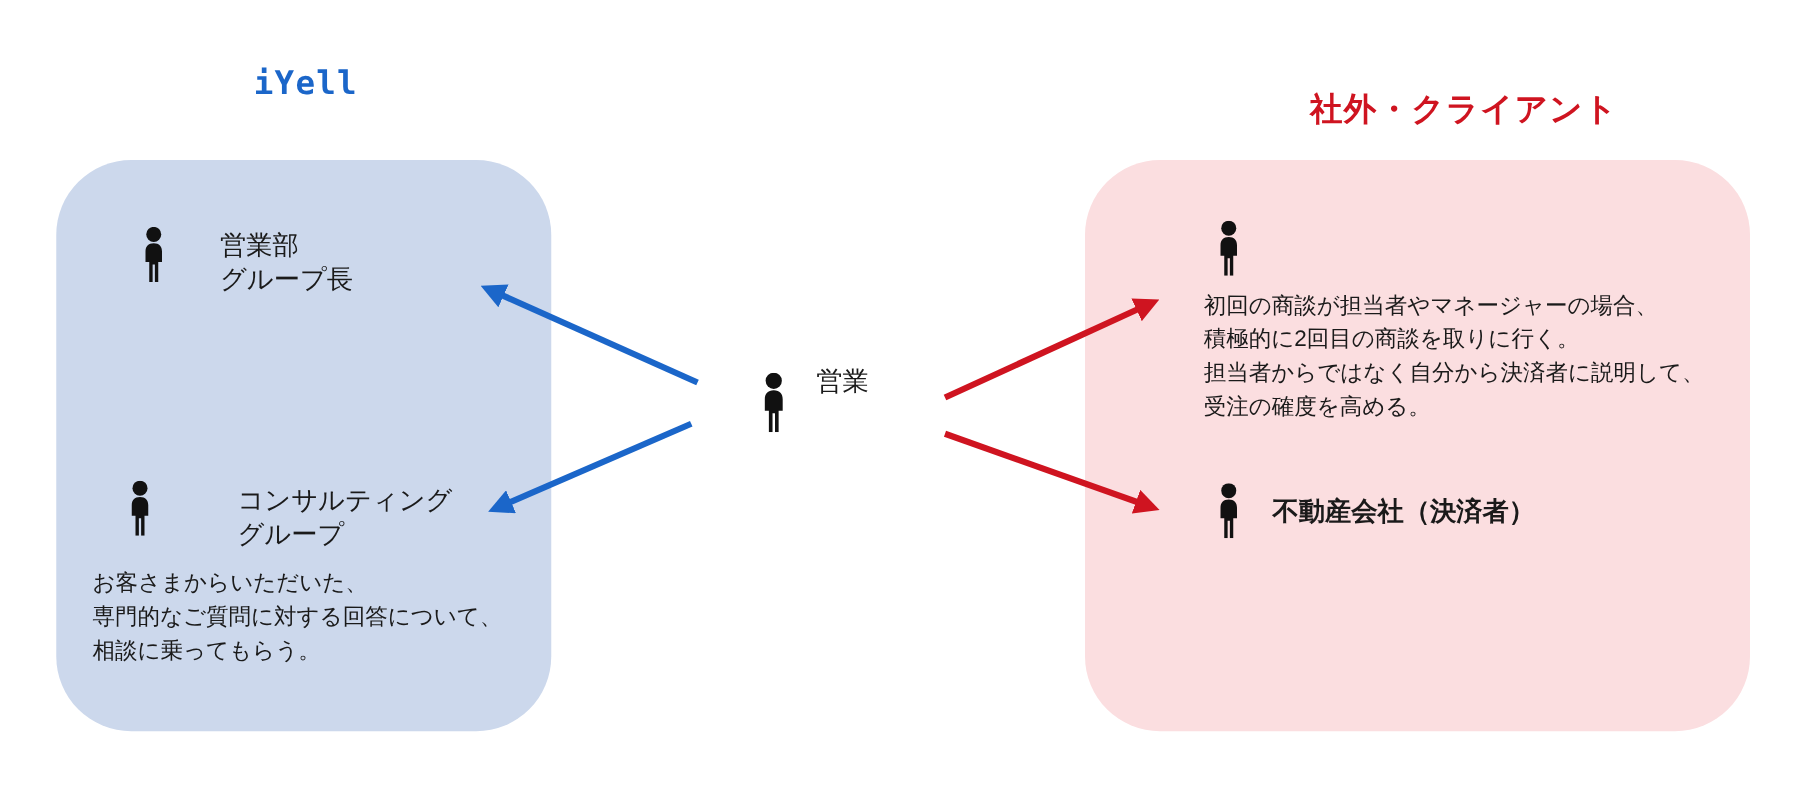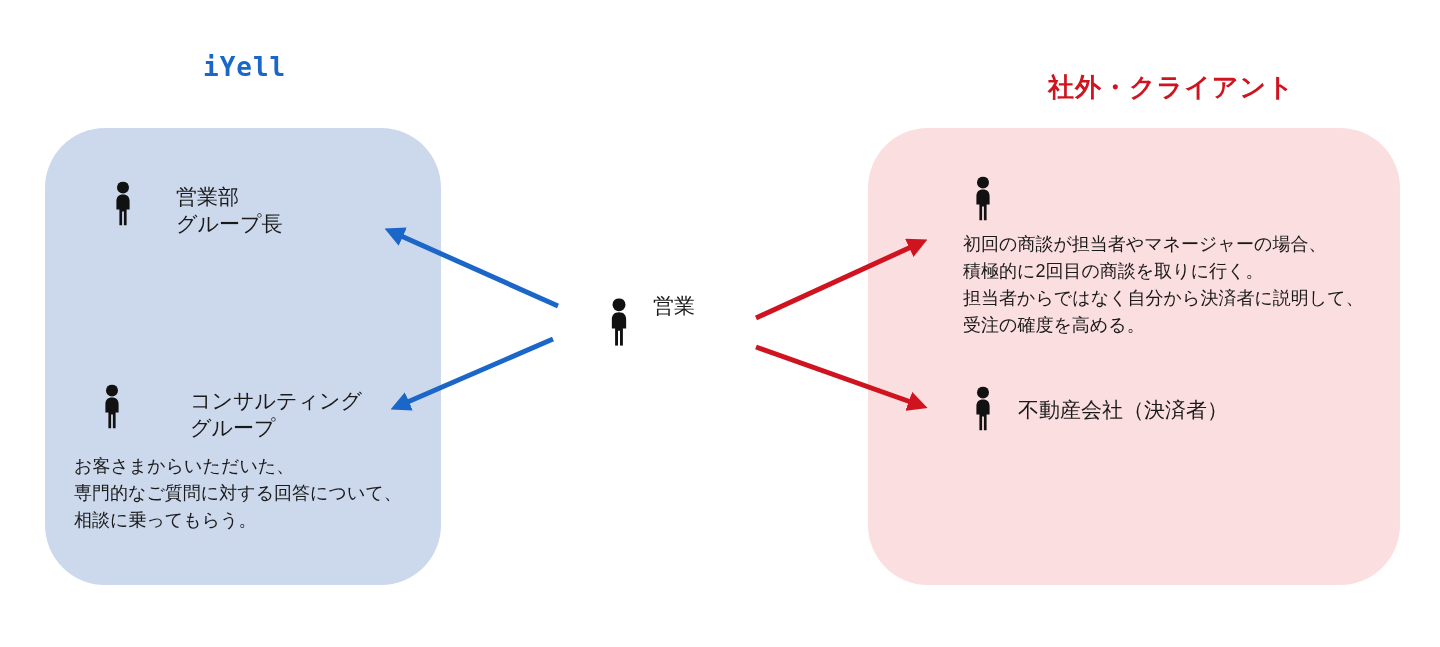--- a/index.html
+++ b/index.html
@@ -115,15 +115,15 @@
   <div class="abs node-desc" style="left:963px; top:231px;">初回の商談が担当者やマネージャーの場合、
 積極的に2回目の商談を取りに行く。
 担当者からではなく自分から決済者に説明して、
 受注の確度を高める。</div>
 
   <div class="abs person" style="left:971px; top:386px; width:24px; height:45px;">
     <svg viewBox="0 0 24 44">
         <use href="#person-symbol"></use>
       </svg>
   </div>
-  <div class="abs node-label" style="left:1018px; top:396px;">不動産会社（決済者）</div>
+  <div class="abs node-label" style="left:1018px; top:396px;font-weight:bold;">不動産会社（決済者）</div>
 
 </div>
 
 </body></html>

